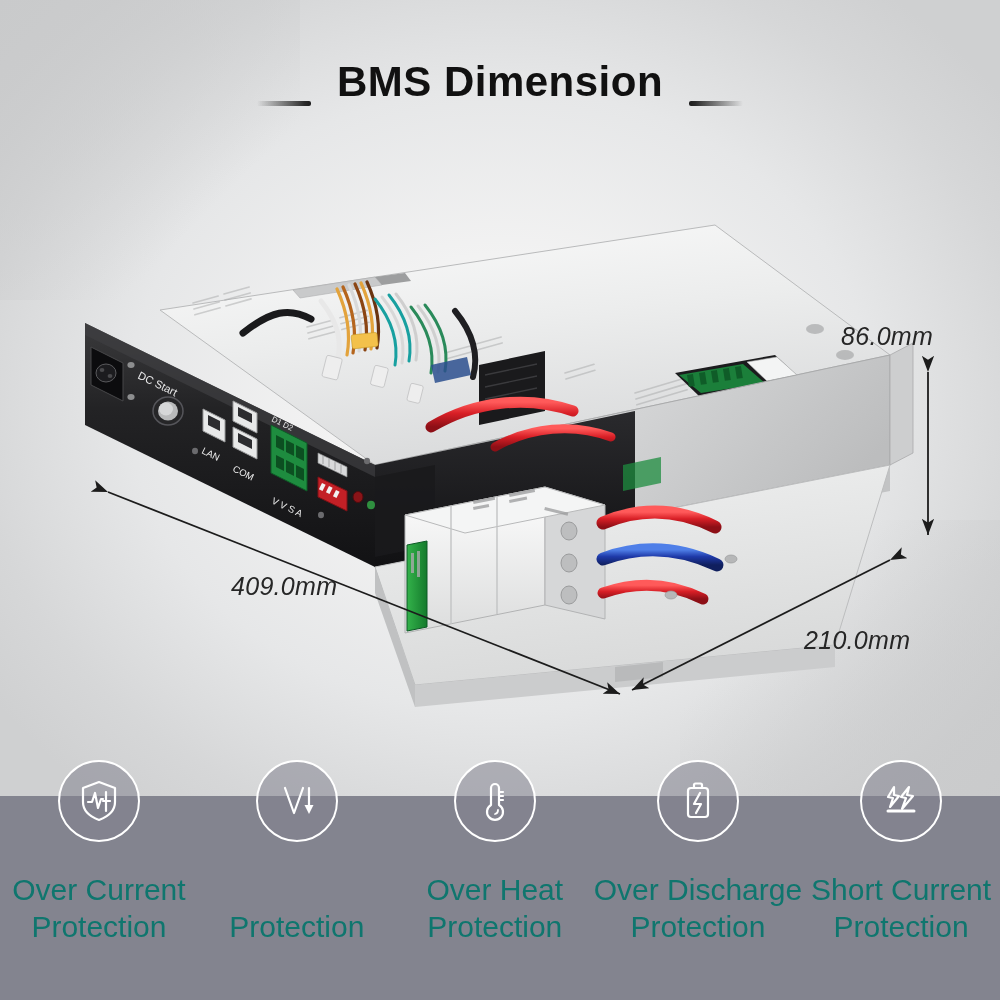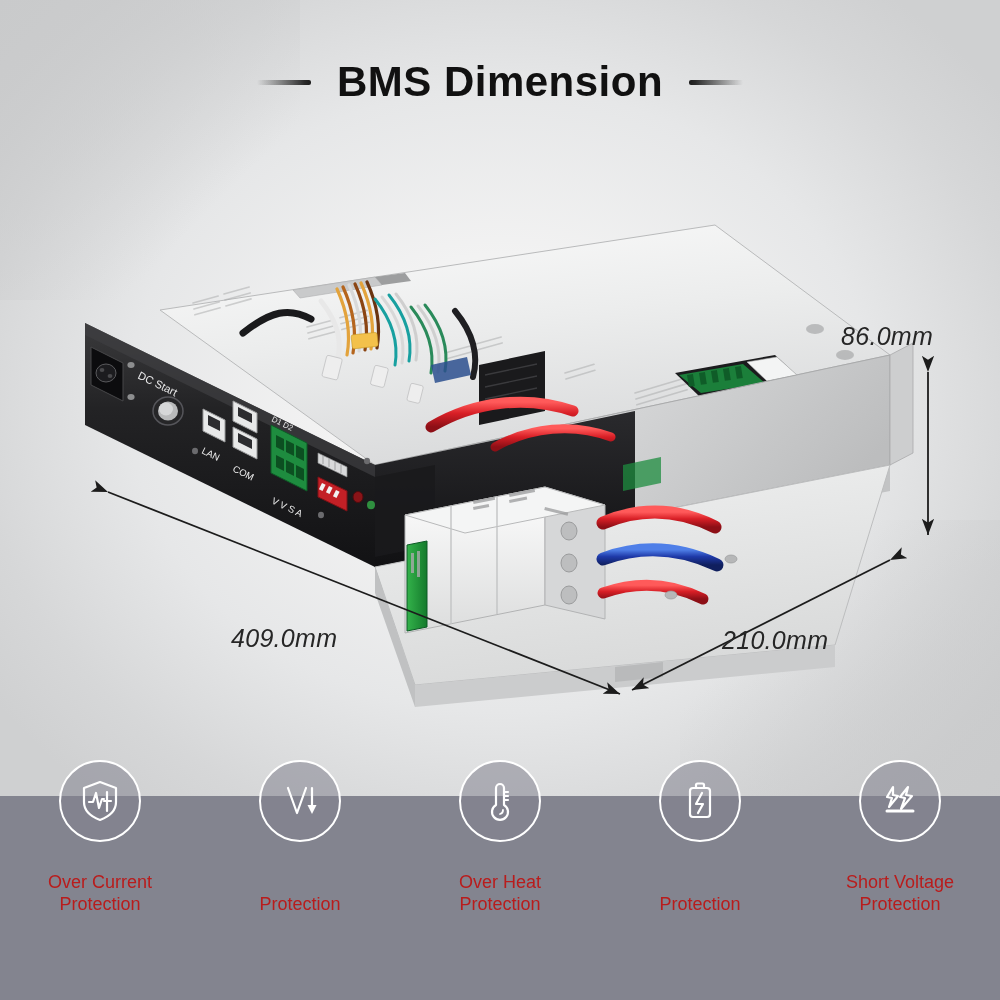--- a/index.html
+++ b/index.html
@@ -22,42 +22,42 @@
     background:linear-gradient(135deg,#c9cacb 0%,rgba(201,202,203,0) 70%);
   }
   #backdrop-corner-br{
     position:absolute; right:0; bottom:160px; width:320px; height:320px;
     background:linear-gradient(315deg,#c9cacb 0%,rgba(201,202,203,0) 70%);
   }
 
   
   #title-row{
     position:absolute; left:0; top:58px; width:1000px;
-    display:flex; align-items:center; justify-content:center; gap:26px;
+    display:flex; align-items:flex-end; justify-content:center; gap:26px;
     z-index:6;
   }
   .title-dash{ width:54px; height:5px; border-radius:2px; }
   .dash-left { background:linear-gradient(to right,rgba(40,40,40,0) 0%,#2b2b2b 88%,#1d1d1d 100%); }
   .dash-right{ background:linear-gradient(to left ,rgba(40,40,40,0) 0%,#2b2b2b 88%,#1d1d1d 100%); }
   #page-title{
     font-size:42px; font-weight:bold; color:#111; letter-spacing:.5px;
     white-space:nowrap;
   }
 
   
   #product{ position:absolute; left:75px; top:215px; width:860px; height:500px; z-index:4; }
   #product svg{ display:block; }
 
   
   .dim-label{
     position:absolute; color:#262626; font-size:25px; letter-spacing:.3px;
     white-space:nowrap; z-index:7;font-style:italic;
   }
-  #dim-width-label  { left:231px; top:624px; }
-  #dim-depth-label  { left:722px; top:626px; }
+  #dim-width-label  { left:231px; top:572px; }
+  #dim-depth-label  { left:804px; top:626px; }
   #dim-height-label { left:841px; top:322px; }
   #dim-lines{ position:absolute; inset:0; z-index:5; pointer-events:none; }
 
   
   #footer-band{
     position:absolute; left:0; top:796px; width:1000px; height:204px;
     background:#83848f; z-index:2;
   }
   #features{
     position:absolute; left:0; top:760px; width:1000px; height:240px;
@@ -68,21 +68,21 @@
   }
   .feature-icon{
     width:82px; height:82px; border-radius:50%;
     border:2.5px solid #ffffff;
     background:rgba(131,132,143,.55);
     display:flex; align-items:center; justify-content:center;
     flex:none;
   }
   .feature-icon svg{ display:block; }
   .feature-label{
-    margin-top:30px; color:#b91c1c; font-size:18px; line-height:1.22;
+    margin-top:30px; color:#0f766e; font-size:30px; line-height:1.22;
     text-align:center; white-space:nowrap;
   }
 </style>
 </head>
 <body>
 
 <div id="backdrop">
   <div id="backdrop-corner-tl"></div>
   <div id="backdrop-corner-br"></div>
 </div>
@@ -462,32 +462,32 @@
 
   <div class="feature">
     <div class="feature-icon">
       <svg width="46" height="46" viewBox="0 0 46 46" fill="none" stroke="#ffffff" stroke-width="2.2" stroke-linecap="round" stroke-linejoin="round">
         <rect x="13" y="10" width="20" height="29" rx="3"></rect>
         <path d="M19 10 V7 a1.5 1.5 0 0 1 1.5 -1.5 h5 A1.5 1.5 0 0 1 27 7 v3"></path>
         <path d="M25 15 L19 26 H26 L21 35"></path>
       </svg>
     </div>
     <div class="feature-label">
-      <br>
+      <span>Over Discharge</span><br>
       <span>Protection</span>
     </div>
   </div>
 
   <div class="feature">
     <div class="feature-icon">
       <svg width="46" height="46" viewBox="0 0 46 46" fill="none" stroke="#ffffff" stroke-width="2.2" stroke-linecap="round" stroke-linejoin="round">
         <path d="M16 9 L10 19 L15 20 L12 29 L21 18 L16 17 Z"></path>
         <path d="M31 9 L23 19 L28 20 L24 31 L35 18 L29 17 Z"></path>
         <path d="M10 33 H36" stroke-width="3"></path>
       </svg>
     </div>
     <div class="feature-label">
-      <span>Short Voltage</span><br>
+      <span>Short Current</span><br>
       <span>Protection</span>
     </div>
   </div>
 
 </div>
 
 </body></html>

